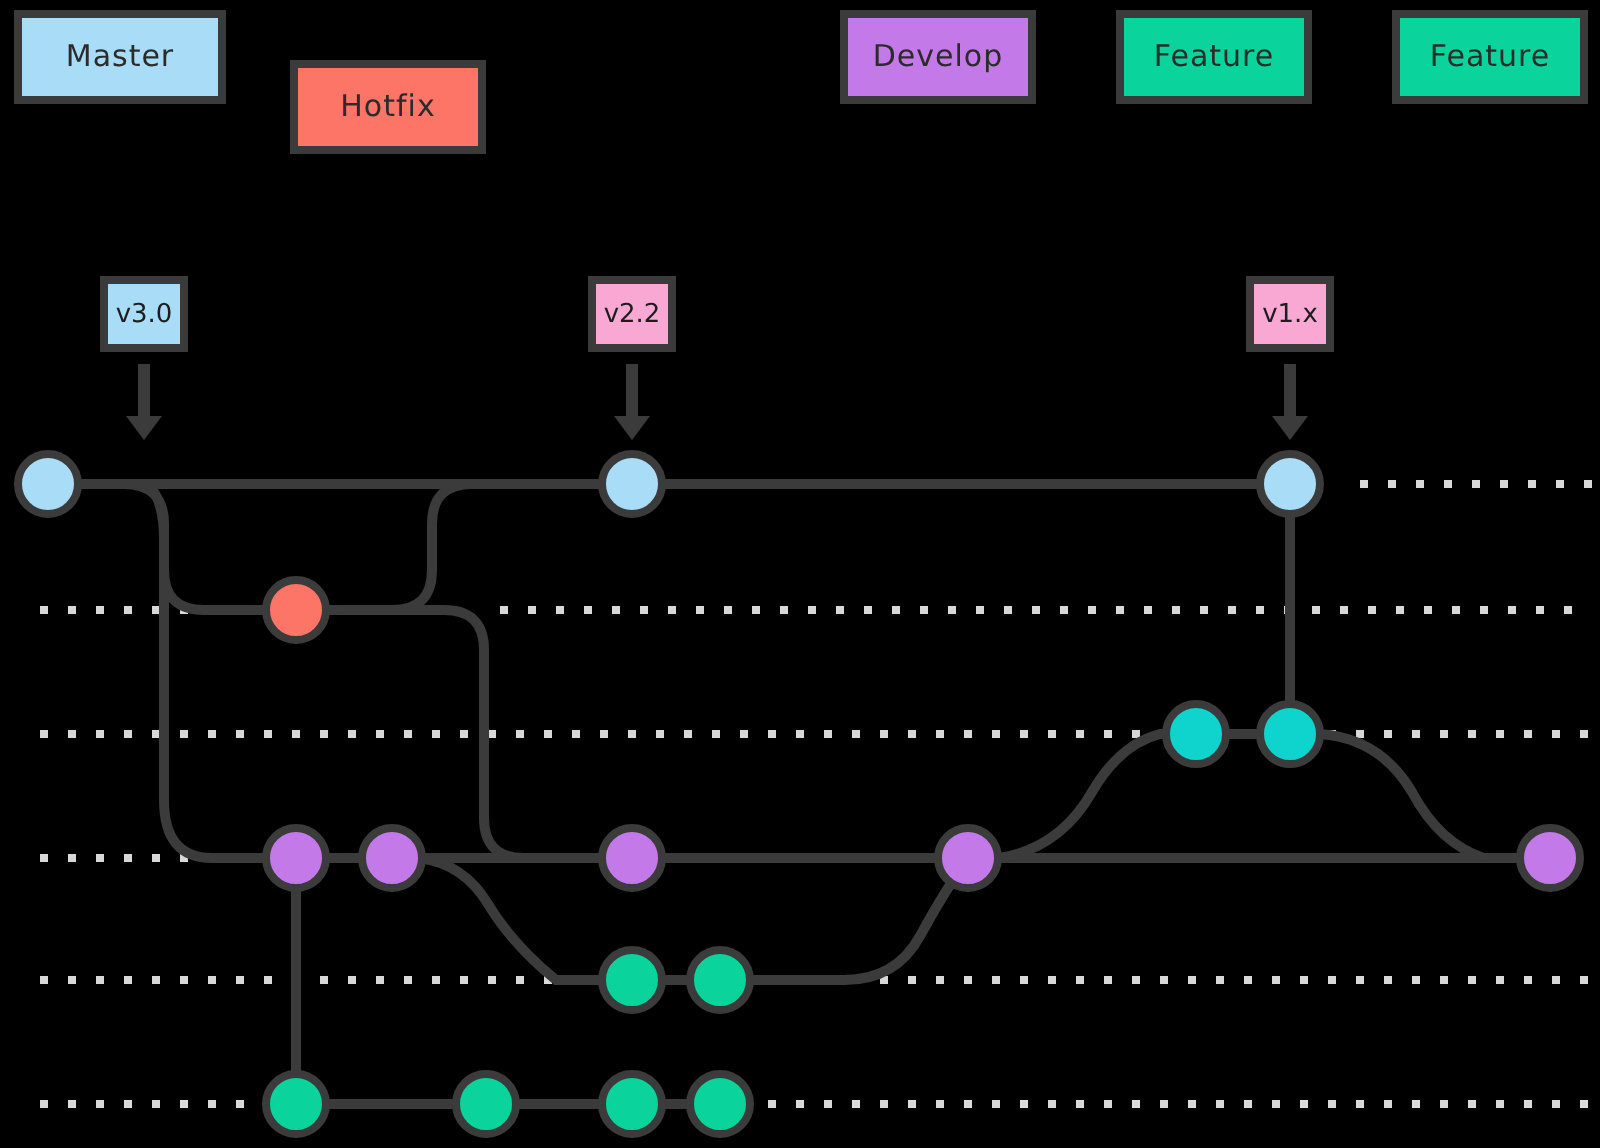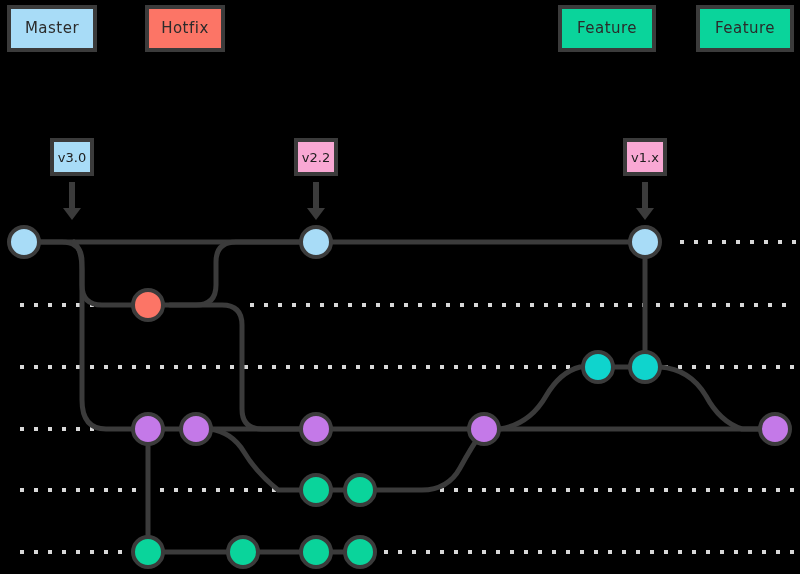--- a/index.html
+++ b/index.html
@@ -19,25 +19,28 @@
   .tag-box{position:absolute;width:44px;height:38px;border:4px solid #3b3b3b;
     box-sizing:border-box;display:flex;align-items:center;justify-content:center;}
   .tag-box span{font-size:13px;color:#1d1d1d;line-height:1;}
 </style>
 </head>
 <body>
 
 <div id="stage">
 
   <div id="legend">
-      <div class="legend-chip" style="left: 7px; width: 90px; background: rgb(168, 220, 247);">
+      <div class="legend-chip" style="left: 7px; width: 106px; background: rgb(168, 220, 247);">
         <span>Master</span>
       </div>
-      <div class="legend-chip" style="left: 145px; width: 80px; background: rgb(252, 117, 102);">
+      <div class="legend-chip" style="left: 145px; width: 98px; background: rgb(252, 117, 102); margin-top: 25px;">
         <span>Hotfix</span>
+      </div>
+      <div class="legend-chip" style="left: 420px; width: 98px; background: rgb(196, 121, 232);">
+        <span>Develop</span>
       </div>
       <div class="legend-chip" style="left: 558px; width: 98px; background: rgb(10, 212, 155);">
         <span>Feature</span>
       </div>
       <div class="legend-chip" style="left: 696px; width: 98px; background: rgb(10, 212, 155);">
         <span>Feature</span>
       </div>
     </div>
 
   <svg id="graph" viewBox="0 0 800 574" xmlns="http://www.w3.org/2000/svg">

